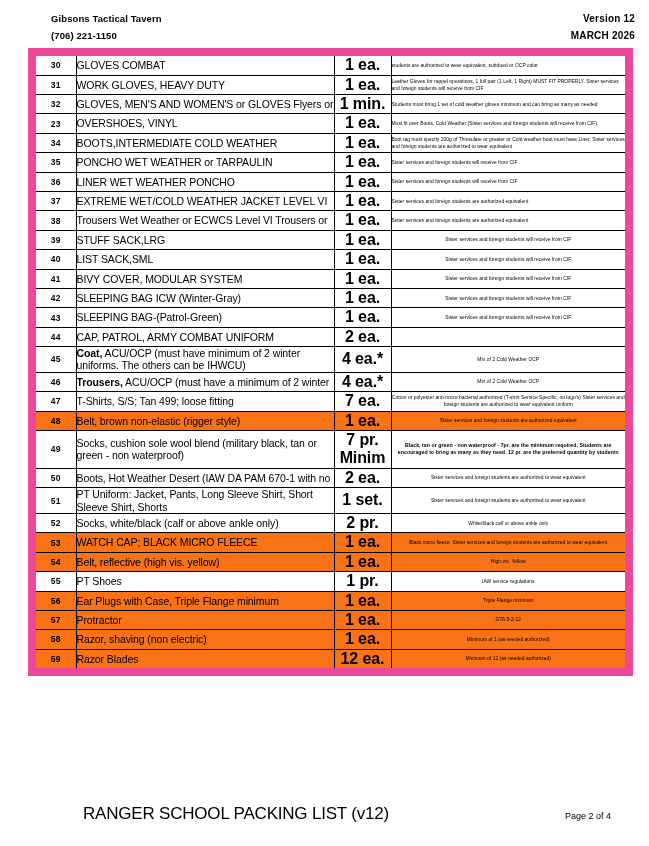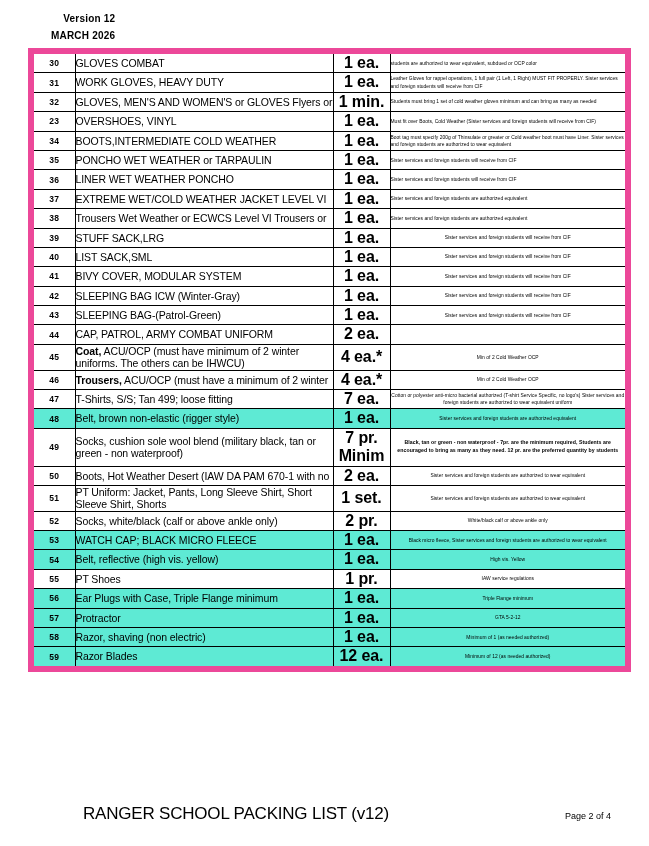--- a/index.html
+++ b/index.html
@@ -46,21 +46,21 @@
   }
 
   
   .tbl-wrap {
     padding: 0 0 0 28px;
   }
   table.list {
     border-collapse: collapse;
     width: 597px;
     table-layout: fixed;
-    border: 6px solid #ec4899;
+    border: 8px solid #ec4899;
   }
   table.list td {
     border: 1px solid #000;
     vertical-align: middle;
     padding: 0;
   }
   col.c-num   { width: 44px; }
   col.c-item  { width: 258px; }
   col.c-qty   { width: 57px; }
   col.c-note  { width: 238px; }
@@ -87,21 +87,21 @@
   }
   td.note {
     font-size: 4.9px;
     line-height: 1.48;
     padding: 1px 3px;
     letter-spacing: 0.05px;
   }
   td.note.ctr { text-align: center; }
   td.note.lft { text-align: left; }
   td.note.bold { font-weight: bold; font-size: 5.2px; }
-  tr.hl td { background: #5eead4; }
+  tr.hl td { background: #f97316; }
 
   
   .footer {
     position: absolute;
     left: 0;
     right: 0;
     bottom: 22px;
     padding: 0 18px 0 51px;
     display: flex;
     justify-content: space-between;
@@ -116,20 +116,24 @@
     font-size: 9px;
     padding-right: 20px;
   }
 </style>
 </head>
 <body>
 
 <div class="page">
 
   <div class="hdr">
+    <div class="hdr-left">
+      <div>Gibsons Tactical Tavern</div>
+      <div>(706) 221-1150</div>
+    </div>
     <div class="hdr-right">
       <div>Version 12</div>
       <div>MARCH 2026</div>
     </div>
   </div>
 
   <div class="tbl-wrap">
     <table class="list">
       <colgroup>
         <col class="c-num">

